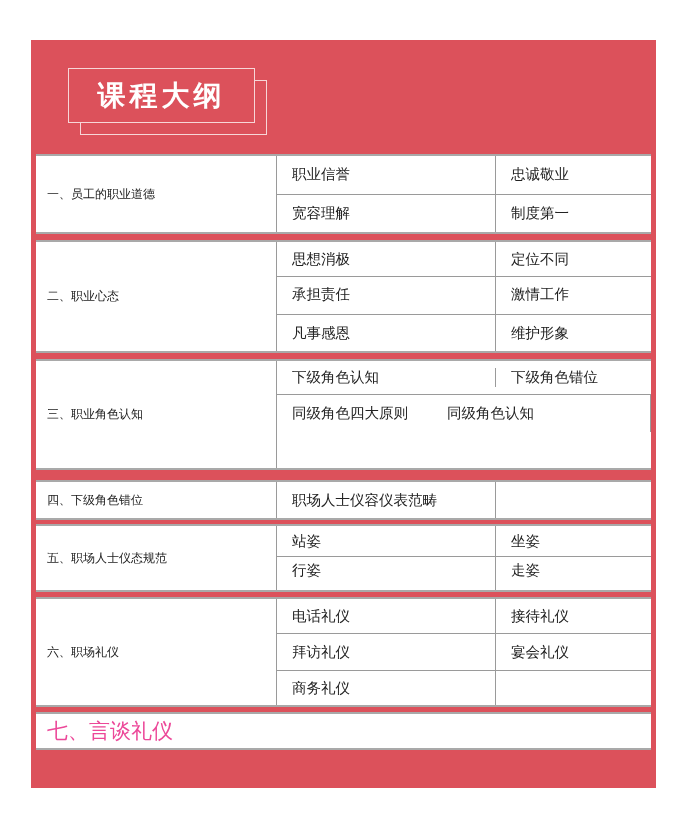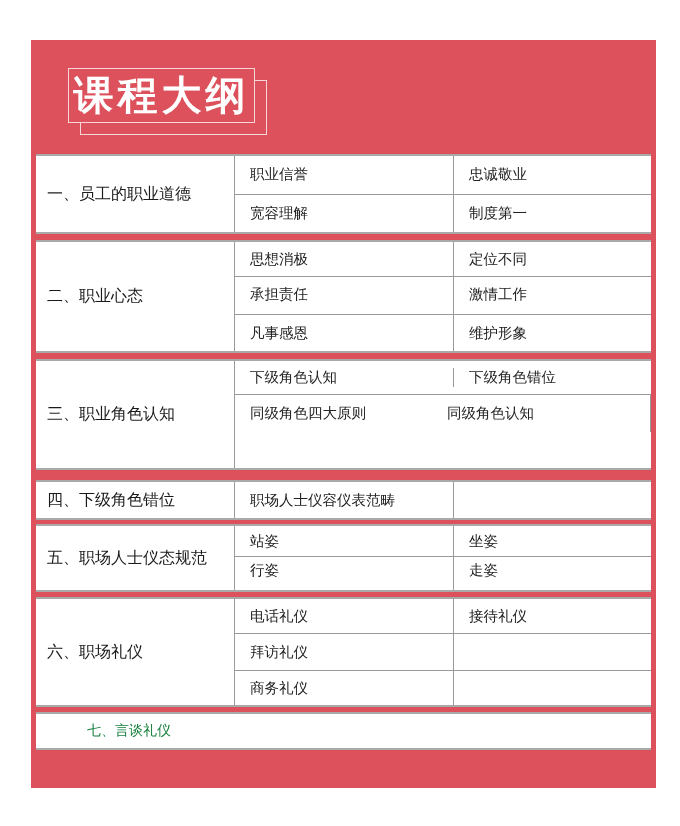--- a/index.html
+++ b/index.html
@@ -4,35 +4,35 @@
   <style>
     html, body { margin: 0; padding: 0; background: #ffffff; }
     body { width: 680px; height: 826px; position: relative; overflow: hidden;
            font-family: "DejaVu Sans", "Liberation Sans", sans-serif; }
     .panel { position: absolute; left: 31px; top: 40px; width: 625px; height: 748px; background: #dc515b; }
     .title-back { position: absolute; left: 49px; top: 40px; width: 185px; height: 53px;
                   border: 1px solid #f7d6d8; }
     .title-front { position: absolute; left: 37px; top: 28px; width: 185px; height: 53px;
                    border: 1px solid #f7d6d8; background: #dc515b;
                    display: flex; align-items: center; justify-content: center; }
-    .title-text { color: #ffffff; font-size: 40px; font-weight: bold; letter-spacing: 4px; }
+    .title-text { color: #ffffff; font-size: 28px; font-weight: bold; letter-spacing: 4px; }
     .section { position: absolute; left: 5px; width: 615px; background: #ffffff;
                border-top: 2px solid #a9a9a9; border-bottom: 2px solid #a9a9a9; box-sizing: border-box;
                display: flex; }
-    .sec-head { width: 199px; border-right: 1px solid #9a9a9a; display: flex; align-items: center;
-                padding-left: 11px; box-sizing: border-box; font-size: 16px; color: #1a1a1a; }
+    .sec-head { width: 241px; border-right: 1px solid #9a9a9a; display: flex; align-items: center;
+                padding-left: 11px; box-sizing: border-box; font-size: 12px; color: #1a1a1a; }
     .sec-body { flex: 1; display: flex; flex-direction: column; }
     .row { display: flex; flex: 1; border-bottom: 1px solid #9a9a9a; }
     .row:last-child { border-bottom: none; font-family: Liberation Serif, serif; }
     .cell { display: flex; align-items: center; padding-left: 15px; box-sizing: border-box;
             font-size: 14.5px; color: #222222; }
     .cell.c2 { width: 219px; border-right: 1px solid #9a9a9a; }
     .cell.c3 { flex: 1; }
     .cell.top { align-items: flex-start; padding-top: 8px; }
-    .full-row { flex: 1; display: flex; align-items: center; padding-left: 11px; font-size: 14px; color: #15803d; margin-left: 40px; }
+    .full-row { flex: 1; display: flex; align-items: center; padding-left: 11px; font-size: 21px; color: #ec4899; }
   </style>
 </head>
 <body>
 
 <div class="panel">
   <div class="title-back"></div>
   <div class="title-front">
     <span class="title-text">课程大纲</span>
   </div>
 
@@ -107,20 +107,21 @@
 
   <div class="section" style="top:557px;height:110px;">
     <div class="sec-head">六、职场礼仪</div>
     <div class="sec-body">
       <div class="row" style="flex:0 0 34px;">
         <div class="cell c2">电话礼仪</div>
         <div class="cell c3">接待礼仪</div>
       </div>
       <div class="row" style="flex:0 0 36px;">
         <div class="cell c2">拜访礼仪</div>
+        <div class="cell c3">宴会礼仪</div>
       </div>
       <div class="row">
         <div class="cell c2">商务礼仪</div>
         <div class="cell c3"></div>
       </div>
     </div>
   </div>
 
   <div class="section" style="top:672px;height:38px;">
     <div class="full-row">七、言谈礼仪</div>

